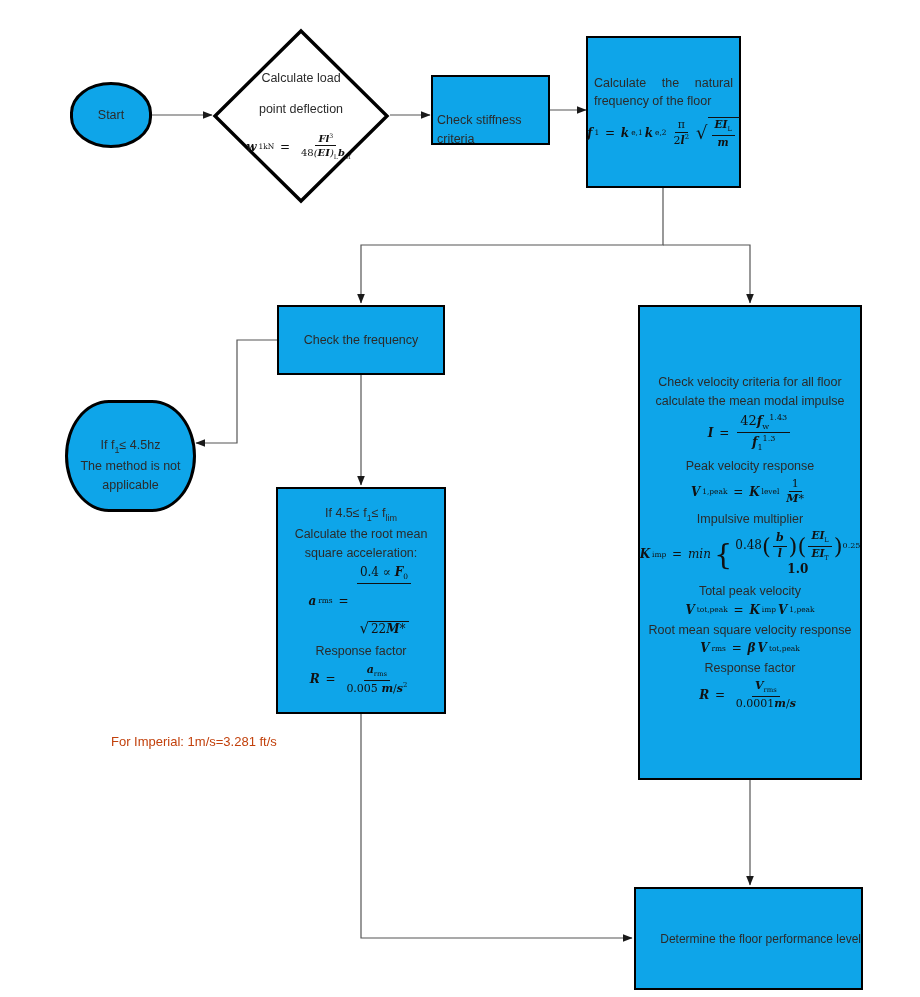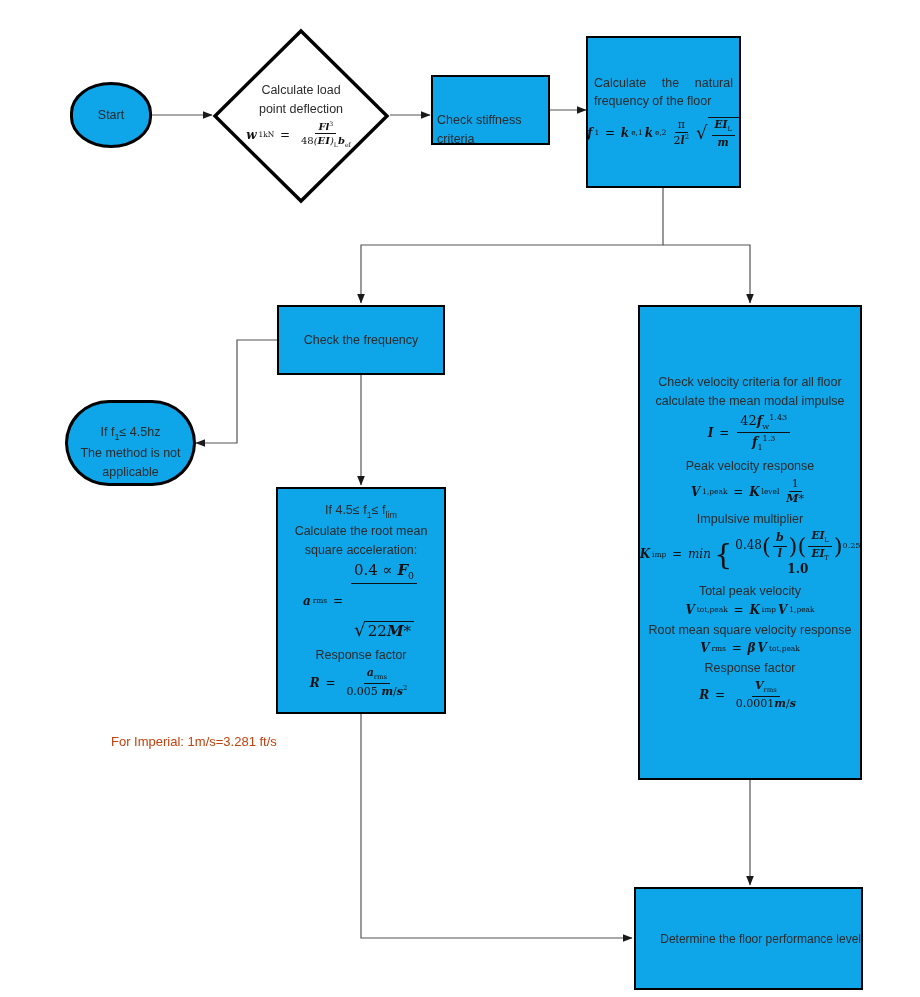--- a/index.html
+++ b/index.html
@@ -70,20 +70,21 @@
     position: absolute;
     inset: 0;
   }
   .diamond-text {
     position: absolute;
     inset: 0;
     display: flex;
     flex-direction: column;
     align-items: center;
     justify-content: center;
+    gap: 12px;
   }
 
   
   .math {
     font-family: "DejaVu Serif", serif;
     font-style: italic;
     font-size: 12px;
     display: inline-flex;
     align-items: center;
     justify-content: center;
@@ -242,40 +243,40 @@
           </span>
         </span>
       </span>
     </div>
   </div>
 
   <div class="node rect" style="left:277px; top:305px; width:168px; height:70px;">
     <span class="label">Check the frequency</span>
   </div>
 
-  <div class="node terminator" style="left:65px; top:400px; width:131px; height:86px;">
+  <div class="node terminator" style="left:65px; top:400px; width:131px; height:112px;">
     <div class="stack">
       <span class="label">
         <span>If f<sub style="font-size:.72em">1</sub>≤ 4.5hz</span>
       </span>
       <span class="label">The method is not</span>
       <span class="label">applicable</span>
     </div>
   </div>
 
   <div class="node rect" style="left:276px; top:487px; width:170px; height:227px;">
     <div class="stack">
       <span class="label">If 4.5≤ f<sub style="font-size:.72em">1</sub>≤ f<sub style="font-size:.72em">lim</sub></span>
       <span class="label">Calculate the root mean</span>
       <span class="label">square acceleration:</span>
       <span class="math" style="margin-top:3px;">
         <span class="var">a</span>
           <span class="sub upright">rms</span>
         <span class="upright">&nbsp;=&nbsp;</span>
-        <span class="frac" style="font-size:15px;gap:36px;">
+        <span class="frac" style="font-size:12px;gap:36px;">
           <span class="num"><span class="upright">0.4</span> <span class="upright">∝</span> <span class="var">F</span><span class="sub upright">0</span></span>
           <span class="den">
             <span class="sqrt">
               <span class="radical" style="font-size:1.25em;">√</span>
               <span class="radicand">
                   <span class="upright">22</span>
                   <span class="var">M</span>
                   <span class="upright">*</span>
                 </span>
             </span>

